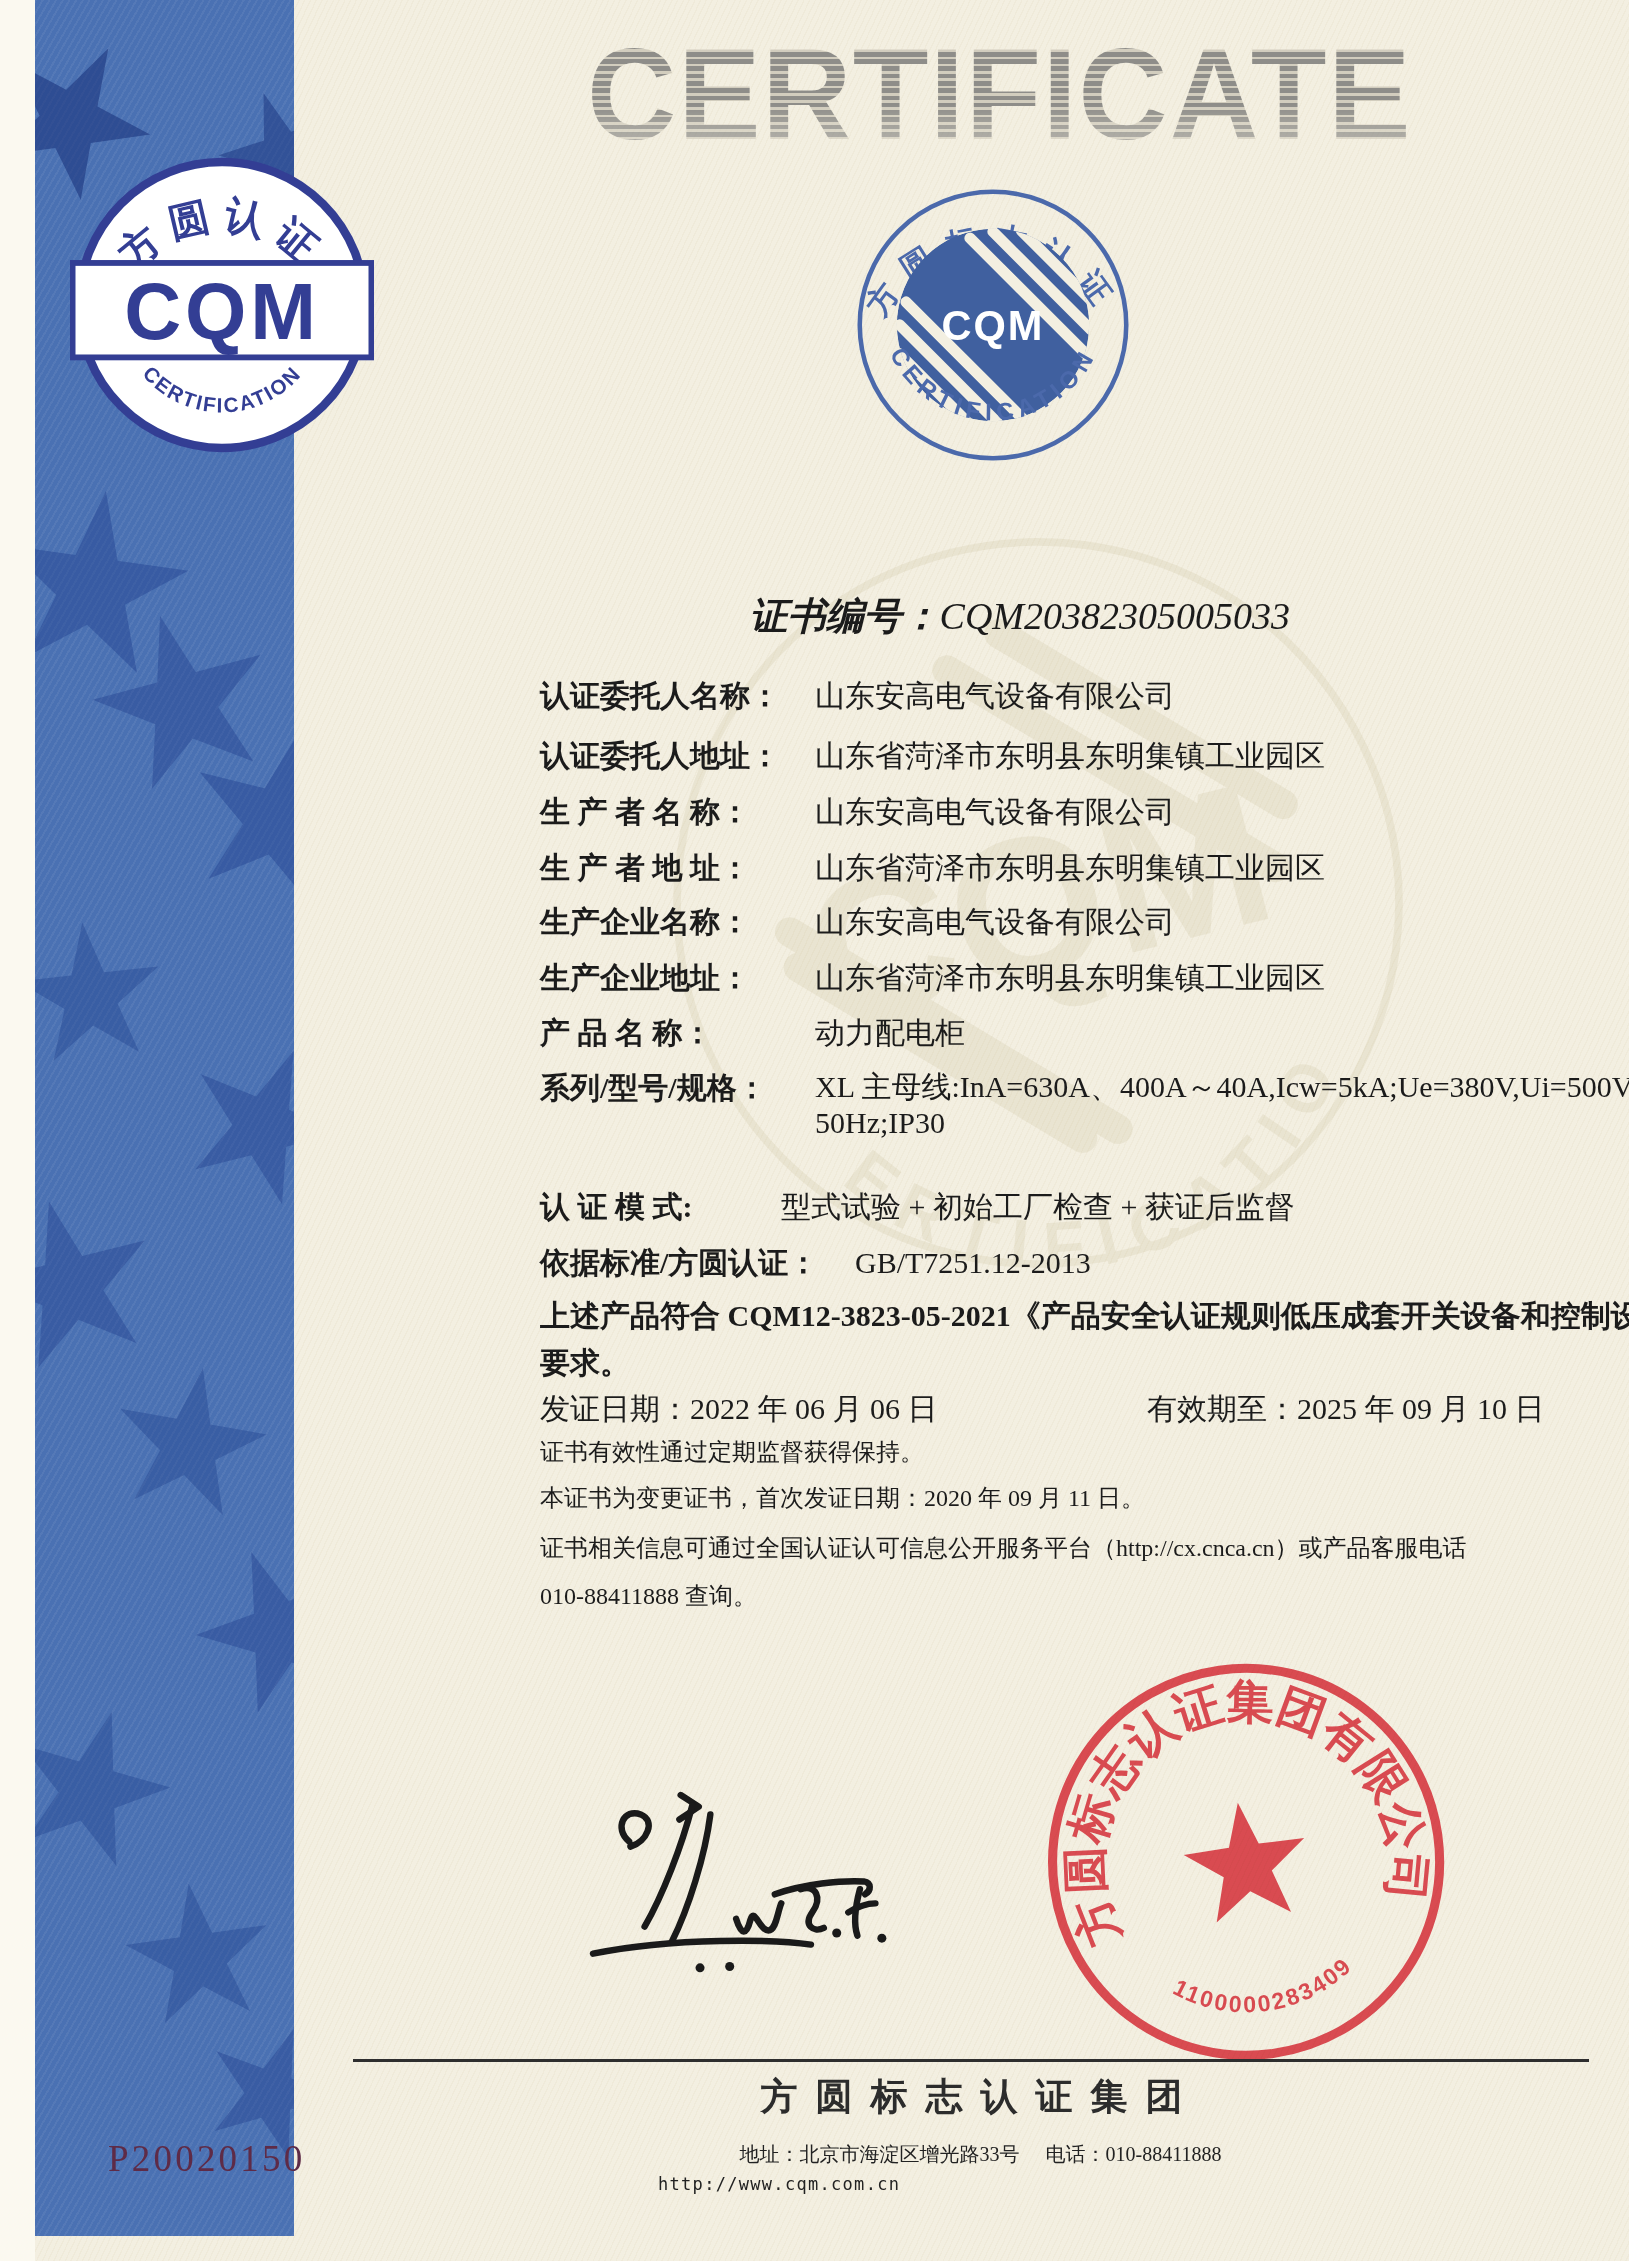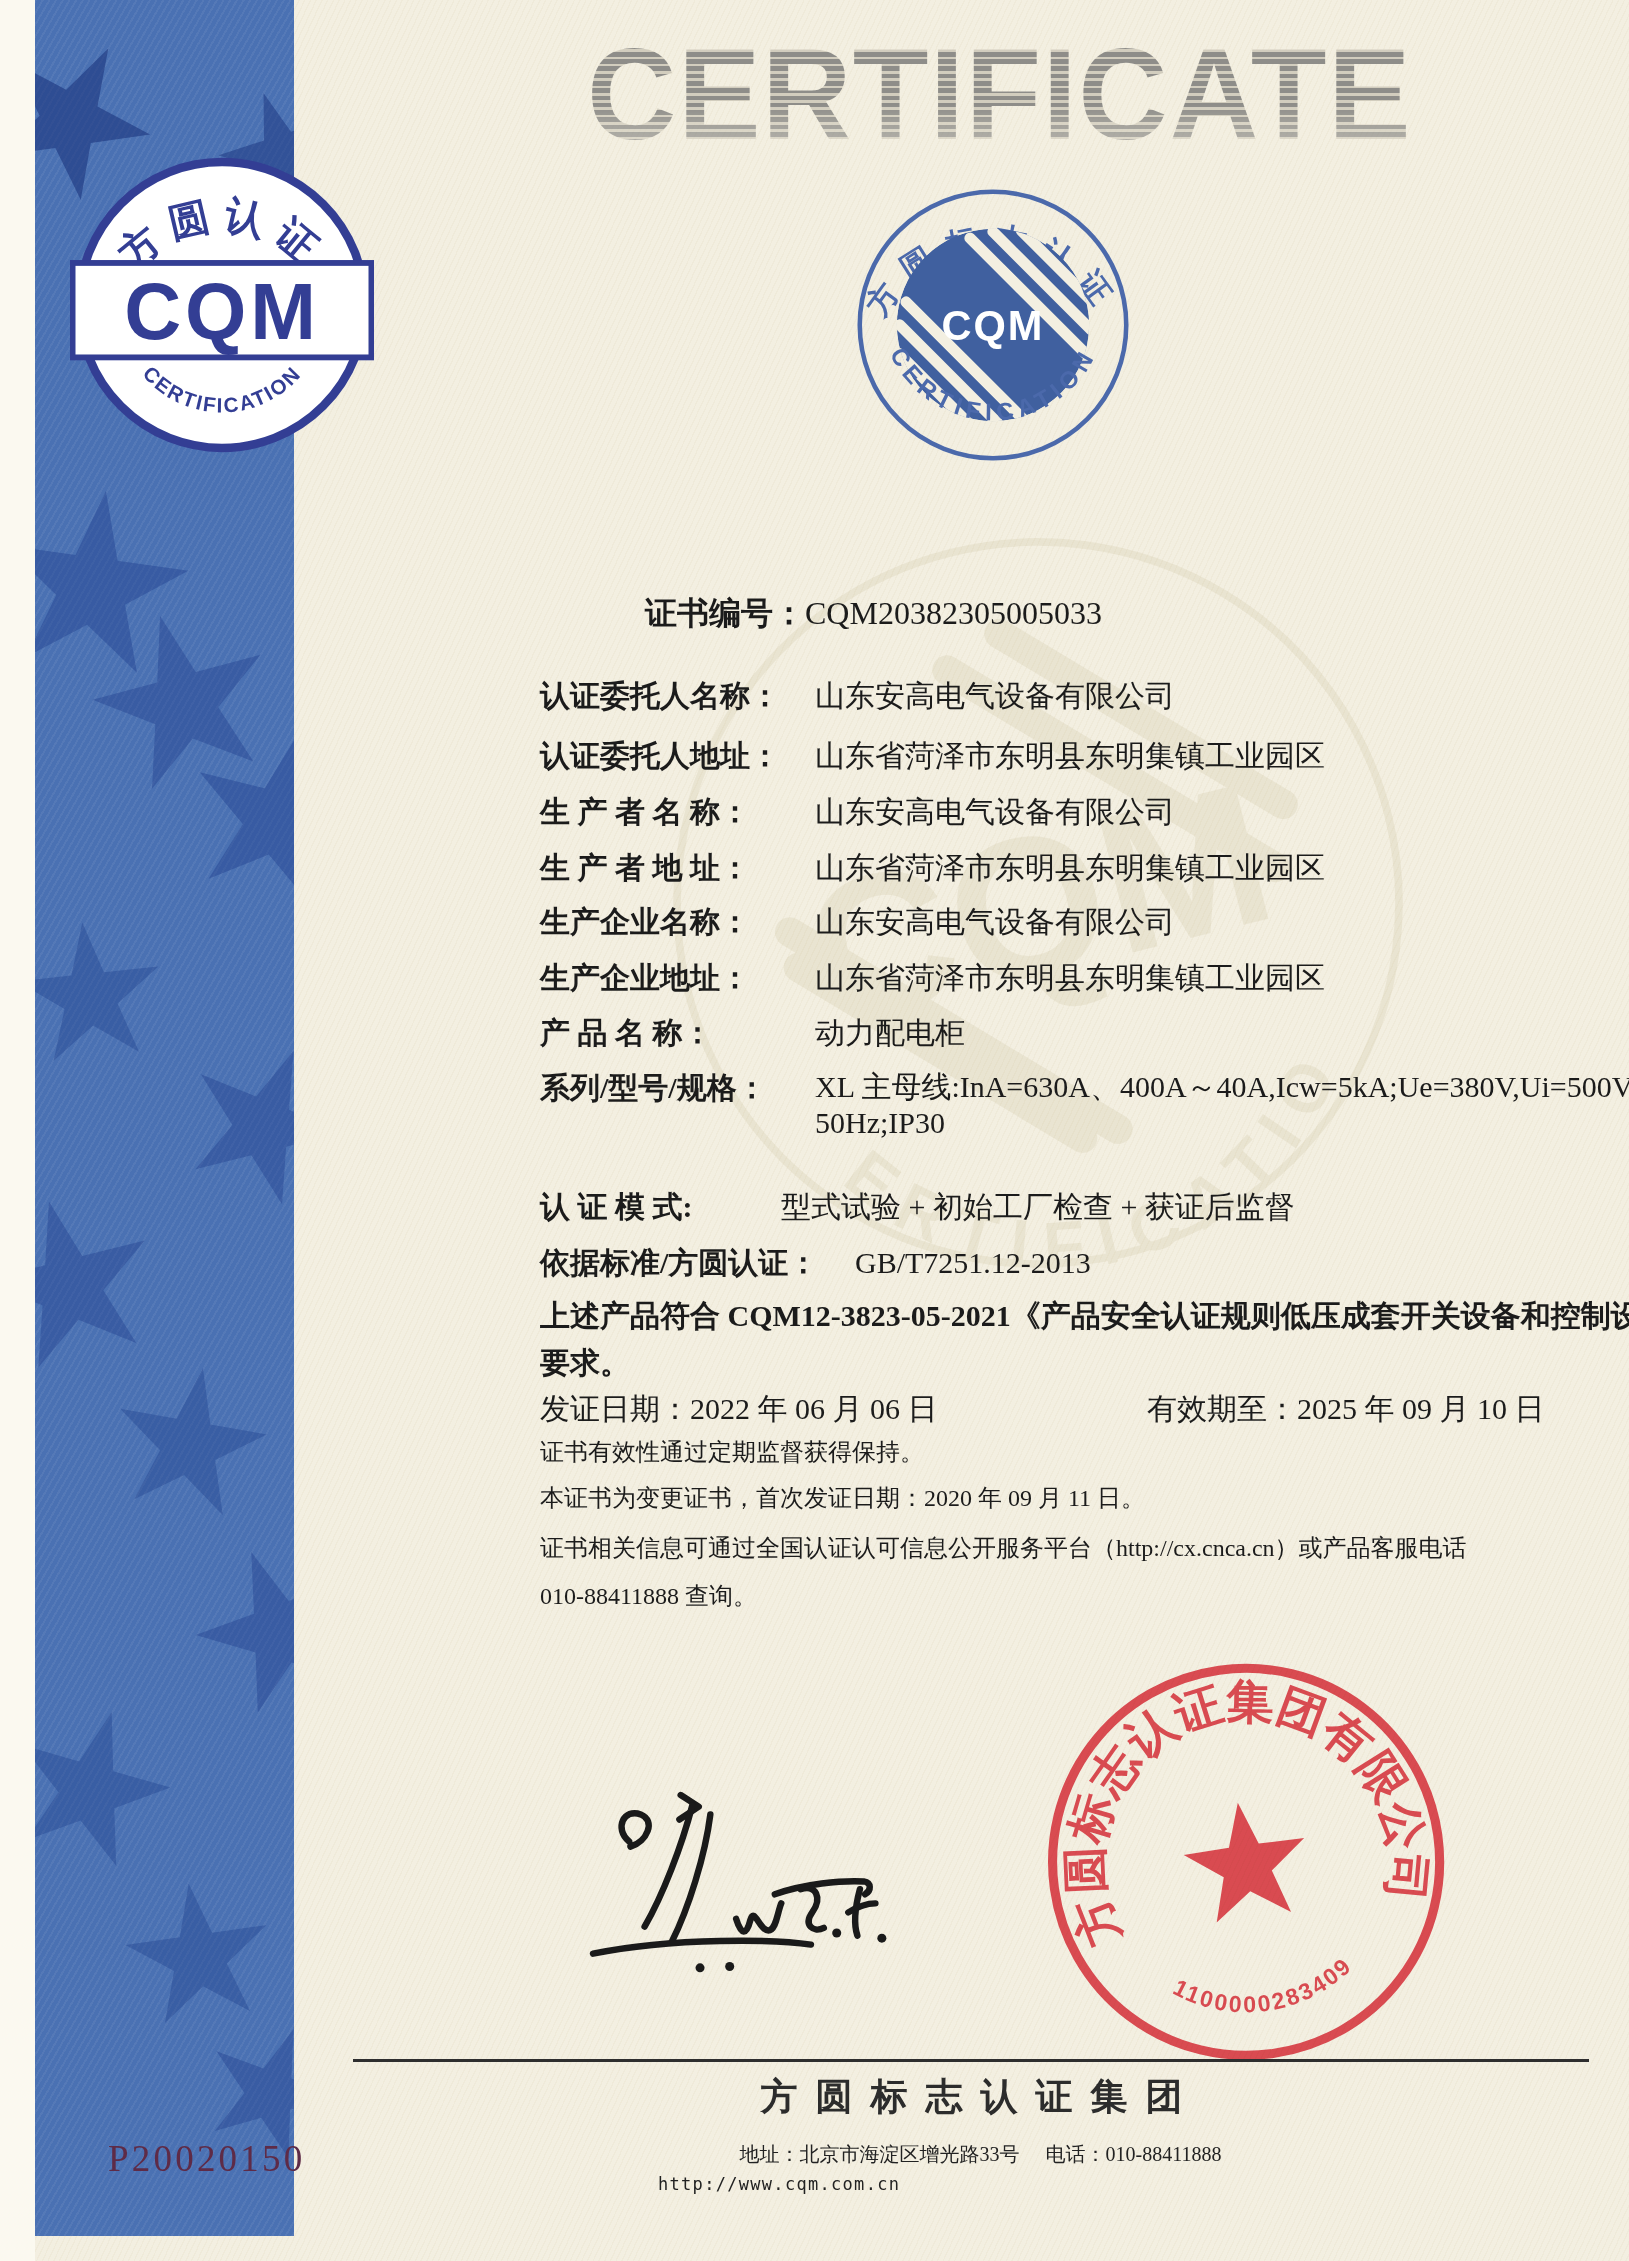--- a/index.html
+++ b/index.html
@@ -27,21 +27,21 @@
     background-image:repeating-linear-gradient(180deg,#8e8d89 0 4.5px,#d2cdbe 4.5px 7px);
     -webkit-background-clip:text;background-clip:text;
     -webkit-mask-image:linear-gradient(180deg,#000 0 58%,rgba(0,0,0,.78) 74%,rgba(0,0,0,.5) 100%);
     mask-image:linear-gradient(180deg,#000 0 58%,rgba(0,0,0,.78) 74%,rgba(0,0,0,.5) 100%);
   }
   .abs{position:absolute;}
   .title{
     left:696px;top:466px;width:606px;text-align:center;
     font-size:70px;font-weight:700;letter-spacing:6.4px;color:#121212;line-height:1.1;
   }
-  .certno{left:645px;top:594px;width:645px;text-align:left;font-size:32px;line-height:1.2;}
+  .certno{left:645px;top:594px;width:645px;text-align:right;font-size:38px;line-height:1.2;font-style:italic;}
   .certno .lab{font-weight:700;}
   .row{position:absolute;left:540px;width:1070px;font-size:30px;line-height:1.25;white-space:nowrap;}
   .row .lab{font-weight:600;}
   .row .val{position:absolute;left:275px;top:0;white-space:nowrap;}
   .row .val-mode{left:241px;}
   .row .val-std{left:291px;margin-left:24px;}
   .spec-val{position:absolute;left:275px;top:0;font-size:30px;line-height:36px;white-space:nowrap;}
   .para{position:absolute;left:540px;font-size:30px;line-height:1.25;white-space:nowrap;font-weight:600;}
   .note{position:absolute;left:540px;font-size:24px;line-height:1.25;white-space:nowrap;}
   .expiry{position:absolute;left:607px;top:0;white-space:nowrap;}

